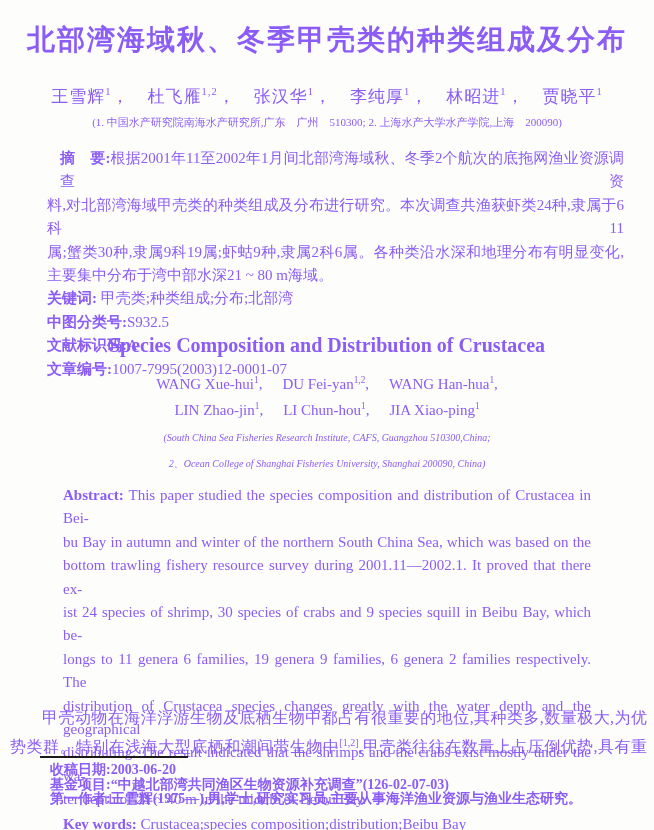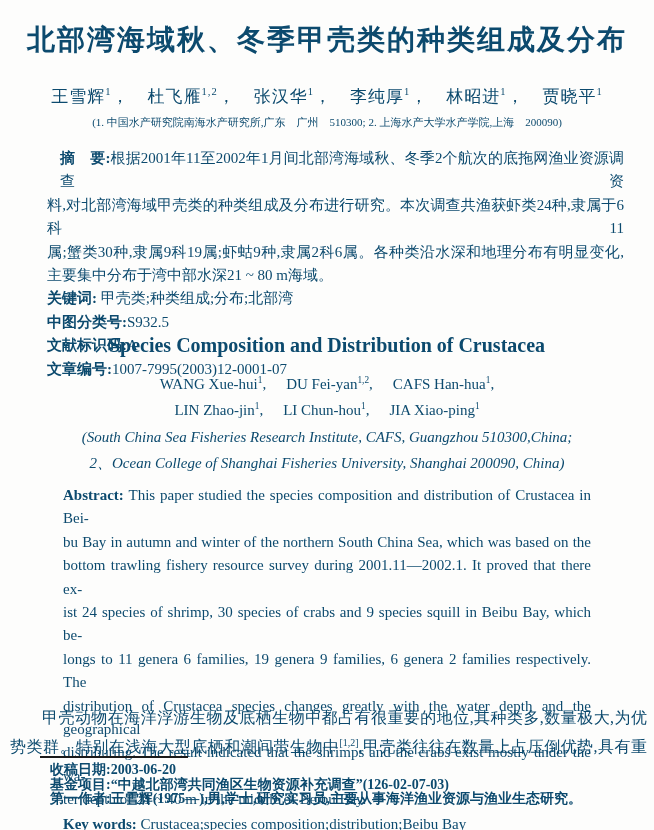--- a/index.html
+++ b/index.html
@@ -1,18 +1,18 @@
 <!DOCTYPE html>
 <html><head>
 <meta charset="utf-8">
 <style>
   html,body { margin:0; padding:0; background:#ffffff; }
   .page {
     position:relative; width:654px; height:830px; margin:0 auto;
-    background:#fdfdfc; color:#0c4a6e; overflow:hidden;
+    background:#fdfdfc; color:#8b5cf6; overflow:hidden;
     font-family:"Liberation Serif","DejaVu Serif",serif;
   }
   sup { font-size:0.62em; line-height:0; }
 
   .title-cn {
     position:absolute; top:21px; left:0; right:0; text-align:center;
     font-size:28px; font-weight:bold; letter-spacing:2px;
   }
   .authors-cn {
     position:absolute; top:85px; left:0; right:0; text-align:center;
@@ -40,21 +40,21 @@
     position:absolute; top:294px; left:0; right:0; text-align:center;
     font-size:20px; font-weight:bold; line-height:30px;margin-top:36px;
   }
   .authors-en {
     position:absolute; top:372px; left:0; right:0; text-align:center;
     font-size:15px; line-height:25.5px;
   }
   .authors-en .au { margin:16px 10px; white-space:nowrap; }
   .affil-en {
     position:absolute; top:425px; left:0; right:0; text-align:center;
-    font-style:italic; font-size:15px; line-height:25.5px;
+    font-style:italic; font-size:10px; line-height:25.5px;
   }
 
   .abs-en {
     position:absolute; top:484px; left:63px; width:528px;
     font-size:15px; line-height:23.4px;
   }
   .abs-en .kw { margin-top:1px; }
 
   .body-cn {
     position:absolute; top:703px; left:10px; width:637px;
@@ -95,21 +95,21 @@
       <span class="seg2"><span class="b">文献标识码:</span><span>A</span></span>
       <span class="seg3"><span class="b">文章编号:</span><span>1007-7995(2003)12-0001-07</span></span>
     </div>
   </div>
 
   <div class="title-en">
     <div>Species Composition and Distribution of Crustacea</div>
   </div>
 
   <div class="authors-en">
-    <div><span class="au"><span>WANG Xue-hui</span><sup>1</sup><span>,</span></span><span class="au"><span>DU Fei-yan</span><sup>1,2</sup><span>,</span></span><span class="au"><span>CAFS Han-hua</span><sup>1</sup><span>,</span></span></div>
+    <div><span class="au"><span>WANG Xue-hui</span><sup>1</sup><span>,</span></span><span class="au"><span>DU Fei-yan</span><sup>1,2</sup><span>,</span></span><span class="au"><span>WANG Han-hua</span><sup>1</sup><span>,</span></span></div>
     <div><span class="au"><span>LIN Zhao-jin</span><sup>1</sup><span>,</span></span><span class="au"><span>LI Chun-hou</span><sup>1</sup><span>,</span></span><span class="au"><span>JIA Xiao-ping</span><sup>1</sup></span></div>
   </div>
 
   <div class="affil-en">
     <div>(South China Sea Fisheries Research Institute, CAFS, Guangzhou 510300,China;</div>
     <div>2、Ocean College of Shanghai Fisheries University, Shanghai 200090, China)</div>
   </div>
 
   <div class="abs-en">
     <div class="jline"><span class="b">Abstract:</span><span> This paper studied the species composition and distribution of Crustacea in Bei-</span></div>

